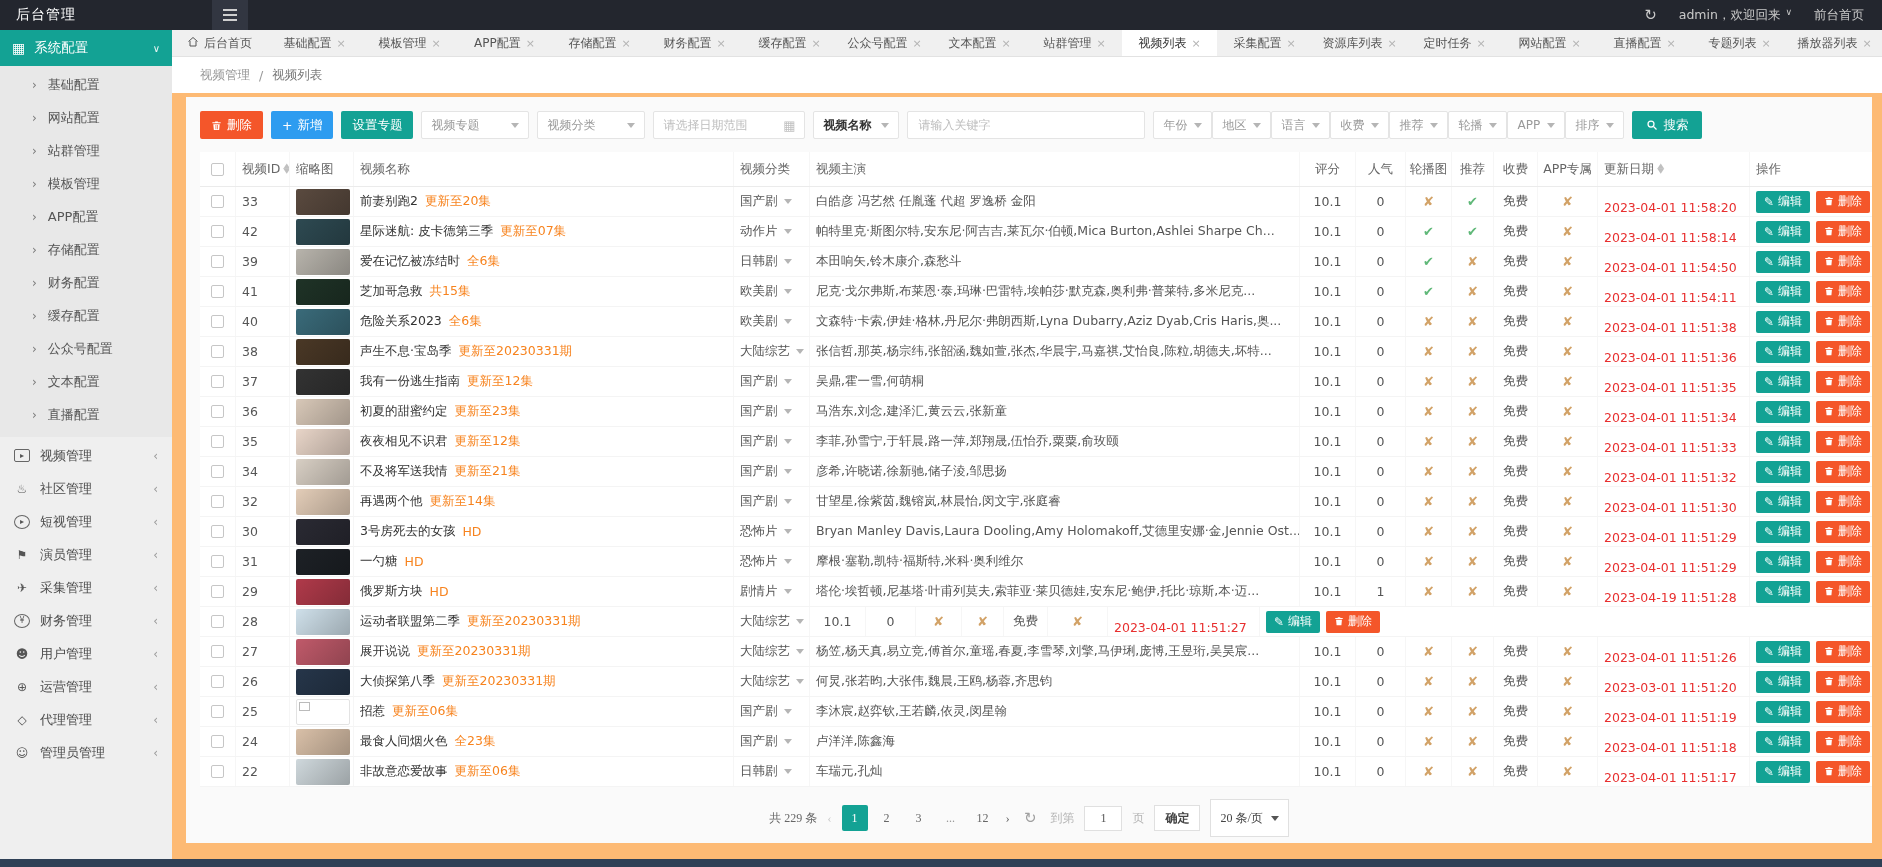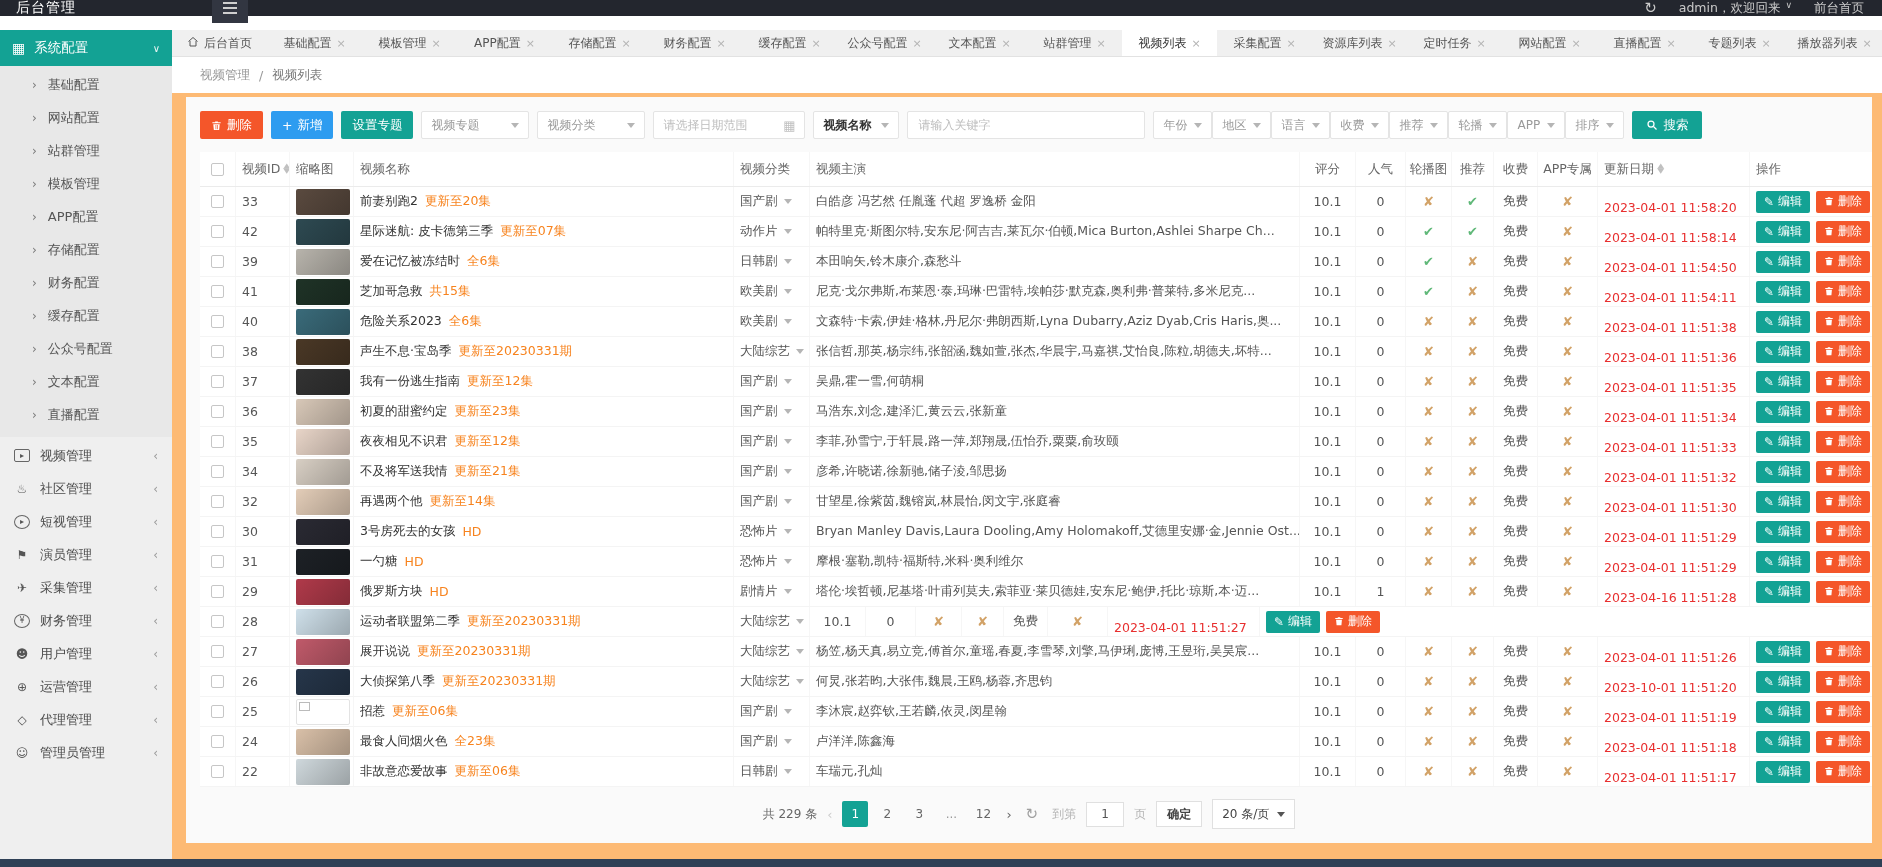--- a/index.html
+++ b/index.html
@@ -1,20 +1,20 @@
 <!DOCTYPE html>
 <html style="--accent: #13a294; --danger: #f4562a; --blue: #2d9cf0; --date-red: #e82f2f; --check-green: #5fb878; --cross-tan: #d2a267; --suffix-orange: #f7831e; --footer-bar: #2f4056;"><head>
 <meta charset="utf-8">
 <style>
   * { box-sizing: border-box; margin: 0; padding: 0; }
   html,body { width:1882px; height:867px; overflow:hidden; }
   body { font-family:"DejaVu Sans","Liberation Sans",sans-serif; background:#fff; position:relative; font-size:13px; color:#555; }
 
   
-  .topbar { position:absolute; top:0; left:0; right:0; height:16px; background:#23262e; display:flex; align-items:center; z-index:5;gap:40px; }
+  .topbar { position:absolute; top:0; left:0; right:0; height:30px; background:#23262e; display:flex; align-items:center; z-index:5;gap:40px; }
   .logo { width:172px; padding-left:16px; color:#fff; font-size:14px; letter-spacing:1px; }
   .collapse-btn { width:36px; height:30px; background:#323641; display:flex; flex-direction:column; align-items:center; justify-content:center; gap:3px; cursor:pointer; }
   .collapse-btn i { display:block; width:14px; height:2px; background:#cfcfcf; }
   .topbar-right { margin-left:auto; display:flex; align-items:center; gap:22px; padding-right:18px; color:#c9c9c9; font-size:12.5px; }
   .refresh-glyph { font-size:15px; color:#c9c9c9; }
   .welcome { display:flex; gap:5px; }
   .caret-down { font-size:9px; color:#c9c9c9; }
 
   
   .sidebar { position:absolute; top:30px; left:0; bottom:8px; width:172px; background:#efefef; overflow:hidden; }
@@ -94,31 +94,31 @@
   .catarr { width:0;height:0;border-left:4px solid transparent;border-right:4px solid transparent;border-top:5px solid #b5b5b5; margin-left:6px; }
   .flag-ok { color:var(--check-green,#5fb878); font-size:13px; }
   .flag-no { color:var(--cross-tan,#d2a267); font-size:13px; }
   .dt { color:var(--date-red,#e82f2f);margin-top:12px; }
   .mini-btn { height:22px; padding:0 8px; border:none; border-radius:2px; color:#fff; font-size:12px; display:inline-flex; align-items:center; gap:4px; cursor:pointer; font-family:inherit; }
   .mini-edit { background:var(--accent,#13a294); }
   .mini-del { background:var(--danger,#f4562a); margin-left:6px; }
   .mini-btn svg { width:10px; height:10px; }
 
   
-  .pager { margin-top:12px; display:flex; align-items:center; justify-content:center; gap:10px; font-size:12px; color:#666; }
+  .pager { margin-top:12px; display:flex; align-items:center; justify-content:center; gap:10px; font-size:12px; color:#666;font-family:Liberation Serif, serif; }
   .page { min-width:26px; height:26px; display:flex; align-items:center; justify-content:center; cursor:pointer; color:#666; border-radius:2px; }
   .page.active { background:var(--accent,#13a294); color:#fff; }
   .page.dots { cursor:default; color:#999; }
   .pg-arrow { color:#ccc; font-size:13px; cursor:pointer; }
   .pg-arrow.next { color:#666; }
   .pg-refresh { color:#a0a0a0; font-size:15px; margin:0 4px; cursor:pointer; }
   .goto-lbl { color:#b5b5b5; }
   input.goto { width:38px; height:25px; border:1px solid #e0e0e0; background:#fff; text-align:center; font-size:12px; color:#555; outline:none; font-family:inherit; }
   .confirm { height:26px; padding:0 10px; border:1px solid #e0e0e0; background:#fff; font-weight:bold; color:#444; display:flex; align-items:center; cursor:pointer; }
-  .size-sel { height:30px; border:1px solid #e0e0e0; background:#fff; display:flex; align-items:center; gap:8px; padding:0 9px; cursor:pointer; color:#444; }
+  .size-sel { height:38px; border:1px solid #e0e0e0; background:#fff; display:flex; align-items:center; gap:8px; padding:0 9px; cursor:pointer; color:#444; }
   .size-sel .tri { width:0;height:0;border-left:4px solid transparent;border-right:4px solid transparent;border-top:5px solid #555; }
 
   .footer-bar { position:absolute; left:0; right:0; bottom:0; height:8px; background:var(--footer-bar,#2f4056); }
 </style>
 </head>
 <body>
 
 <div class="topbar">
   <div class="logo">后台管理</div>
   <div class="collapse-btn">
@@ -1067,21 +1067,21 @@
                 <span class="flag-no">✘</span>
               </div>
               <div class="td c-rec">
                 <span class="flag-no">✘</span>
               </div>
               <div class="td c-fee">免费</div>
               <div class="td c-app">
                 <span class="flag-no">✘</span>
               </div>
               <div class="td c-date">
-                <span class="dt">2023-04-16 11:51:28</span>
+                <span class="dt">2023-04-19 11:51:28</span>
               </div>
               <div class="td c-ops">
                 <button class="mini-btn mini-edit">
                   <span>✎</span>
                   <span>编辑</span>
                 </button>
                 <button class="mini-btn mini-del">
                   <span><svg viewBox="0 0 24 24" fill="#fff">
                       <path d="M9 3h6v2h6v2H3V5h6V3zm-4 6h14l-1.2 13H6.2L5 9z"></path>
                     </svg></span>
@@ -1201,21 +1201,21 @@
                 <span class="flag-no">✘</span>
               </div>
               <div class="td c-rec">
                 <span class="flag-no">✘</span>
               </div>
               <div class="td c-fee">免费</div>
               <div class="td c-app">
                 <span class="flag-no">✘</span>
               </div>
               <div class="td c-date">
-                <span class="dt">2023-10-01 11:51:20</span>
+                <span class="dt">2023-03-01 11:51:20</span>
               </div>
               <div class="td c-ops">
                 <button class="mini-btn mini-edit">
                   <span>✎</span>
                   <span>编辑</span>
                 </button>
                 <button class="mini-btn mini-del">
                   <span><svg viewBox="0 0 24 24" fill="#fff">
                       <path d="M9 3h6v2h6v2H3V5h6V3zm-4 6h14l-1.2 13H6.2L5 9z"></path>
                     </svg></span>

